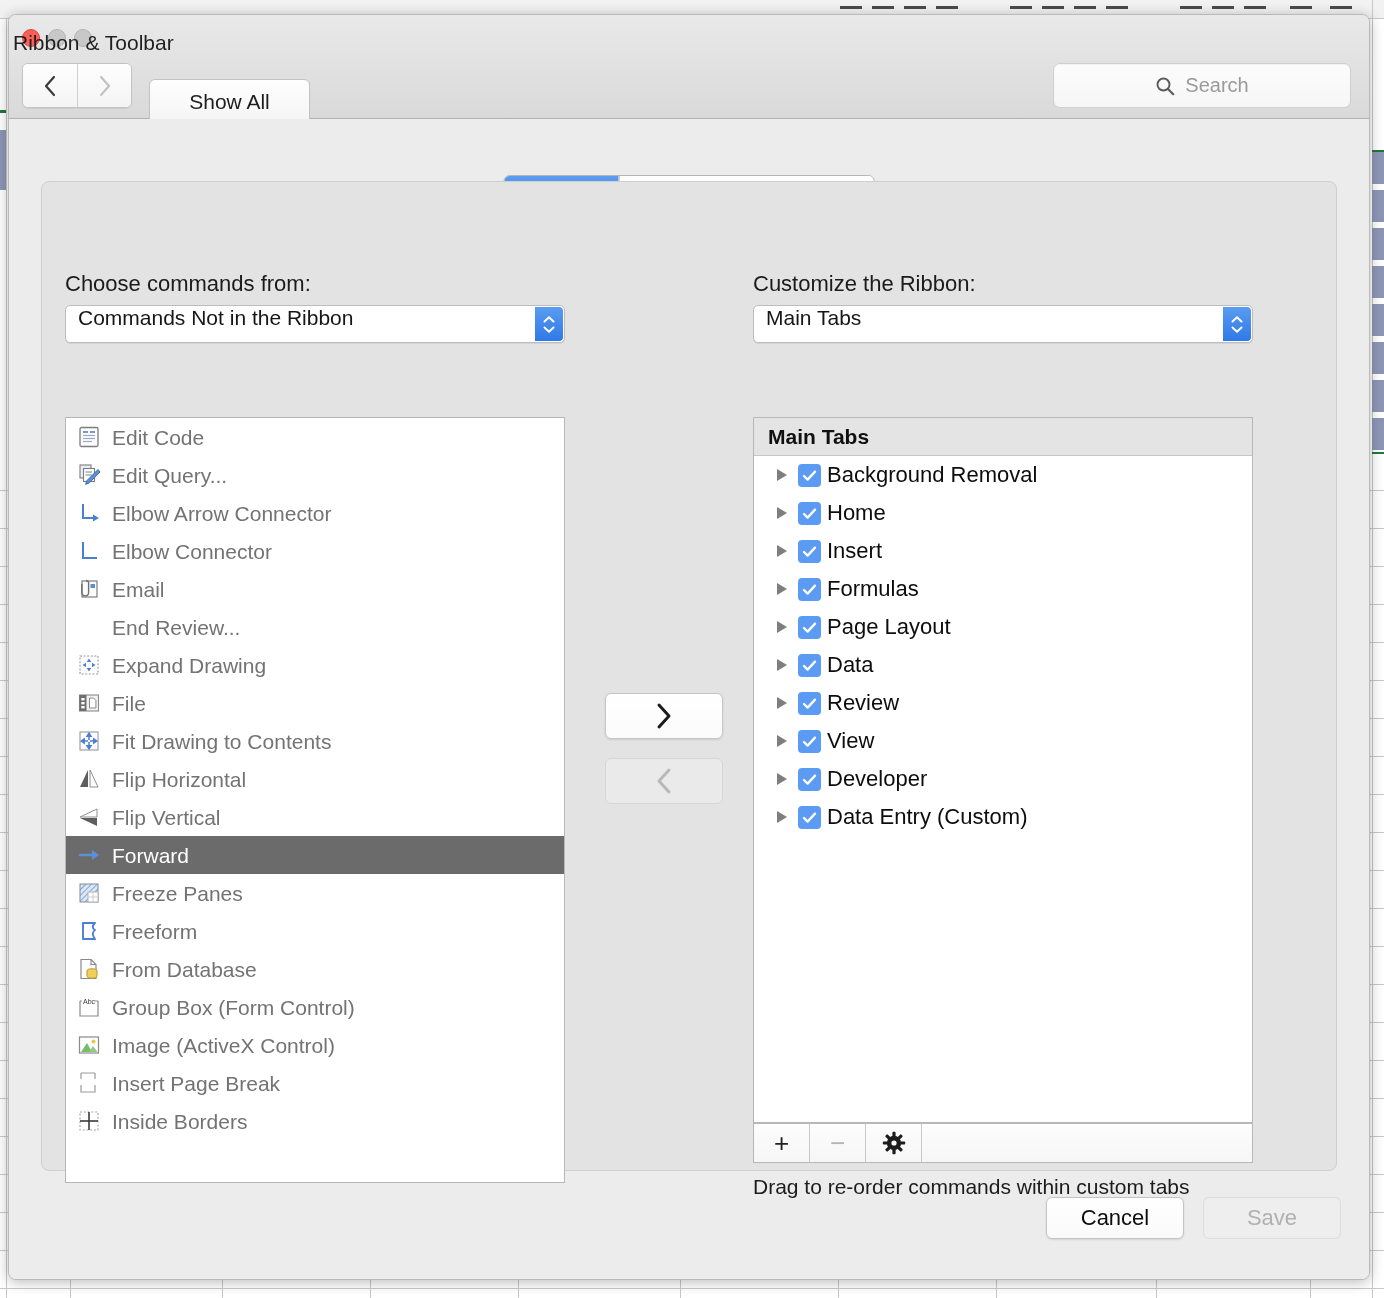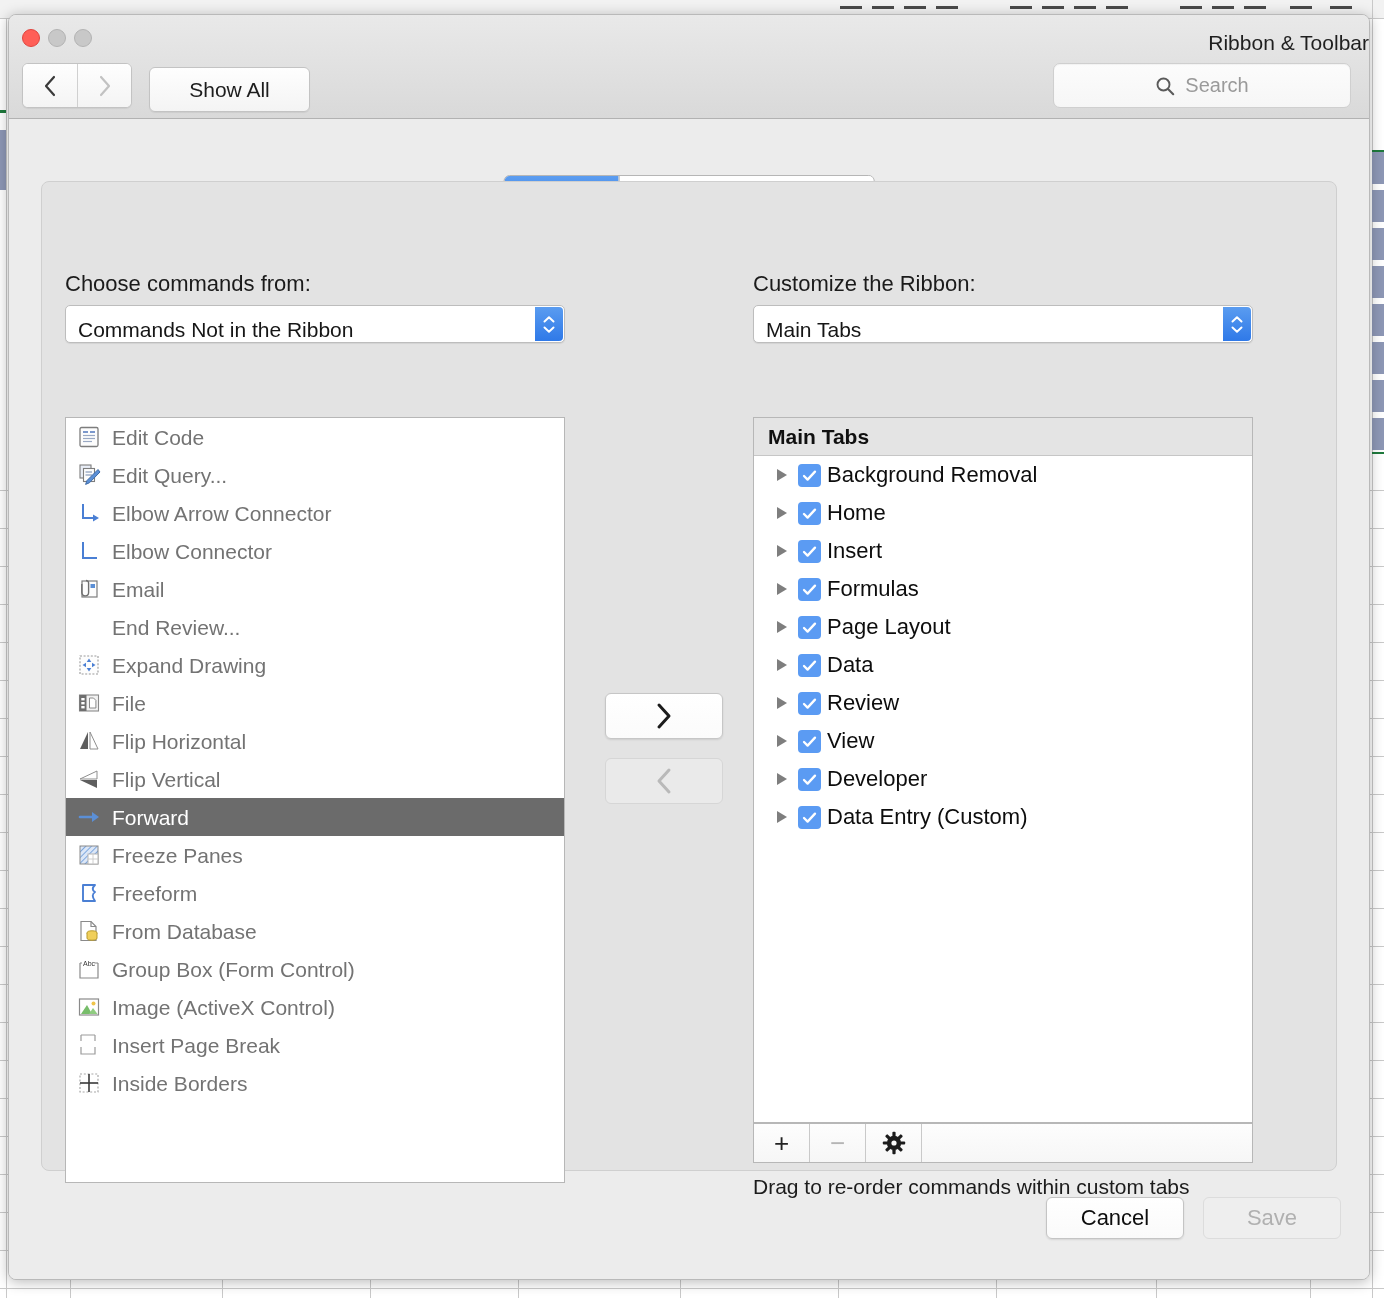--- a/index.html
+++ b/index.html
@@ -61,22 +61,22 @@
   #traffic-lights {
     position: absolute; left: 13px; top: 14px;
     display: flex; gap: 8px;
   }
   .light { width: 18px; height: 18px; border-radius: 50%; }
   .light.close { background: #ff5f57; border: 1px solid #e0443e; }
   .light.min   { background: #c8c8c8; border: 1px solid #b3b3b3; }
   .light.max   { background: #c8c8c8; border: 1px solid #b3b3b3; }
 
   #window-title {
-    position: absolute; left: 18px; right: 0; top: 16px;
-    text-align: right;
+    position: absolute; left: 4px; right: 0; top: 16px;
+    text-align: left;
     font-size: 21px; color: #1f1f1f;
   }
 
   #nav-group {
     position: absolute; left: 13px; top: 48px;
     display: flex;
     height: 45px;
     border: 1px solid #c3c3c3;
     border-radius: 6px;
     background: #fbfbfb;
@@ -85,21 +85,21 @@
   }
   .nav-btn {
     width: 54px; display: flex; align-items: center; justify-content: center;
     background: linear-gradient(to bottom, #fefefe, #f4f4f4);
     cursor: default;
   }
   .nav-btn + .nav-btn { border-left: 1px solid #d0d0d0; }
   .chev { width: 13px; height: 22px; }
 
   #show-all-btn {
-    position: absolute; left: 140px; top: 52px;
+    position: absolute; left: 140px; top: 64px;
     width: 161px; height: 45px;
     border: 1px solid #c3c3c3; border-radius: 6px;
     background: linear-gradient(to bottom, #fefefe, #f4f4f4);
     display: flex; align-items: center; justify-content: center;
     font-size: 21px; color: #1d1d1d;
     box-shadow: 0 1px 1px rgba(0,0,0,0.06);
     cursor: default;
   }
 
   #search-box {
@@ -160,21 +160,21 @@
     font-size: 22px; color: #1b1b1b;
   }
 
   
   .popup {
     position: absolute;
     height: 38px;
     background: #ffffff;
     border: 1px solid #bdbdbd;
     border-radius: 5px;
-    display: flex; align-items: flex-end;
+    display: flex; align-items: flex-start;
     box-shadow: 0 1px 1px rgba(0,0,0,0.07);
     cursor: default;
   }
   .popup .pv {
     padding-left: 12px;
     font-size: 21px; color: #161616;
     white-space: nowrap; overflow: hidden;
   }
   .popup .stepper {
     position: absolute; right: 1px; top: 1px; bottom: 1px;
@@ -525,20 +525,38 @@
             <rect x="2.5" y="4" width="7" height="16" fill="#6e6e6e"></rect>
             <rect x="4.3" y="7" width="3.3" height="2.4" fill="#fff"></rect>
             <rect x="4.3" y="11" width="3.3" height="2.4" fill="#fff"></rect>
             <rect x="4.3" y="15" width="3.3" height="2.4" fill="#fff"></rect>
             <path d="M12.5,7 h4 l2.4,2.4 v7.6 h-6.4 z" fill="#ffffff" stroke="#8a8a8a" stroke-width="1"></path>
           </svg>
         </span>
         <span class="lbl">File</span>
       </div>
 
+      <div class="li">
+        <span class="ico">
+          <svg viewBox="0 0 24 24" width="24" height="24">
+            <rect x="3" y="3" width="18" height="18" fill="#fdfdfd" stroke="#9a9a9a" stroke-width="1.1"></rect>
+            <g stroke="#4a7fd4" stroke-width="1.5" fill="#4a7fd4">
+              <line x1="12" y1="11" x2="12" y2="6"></line>
+                <polygon points="12,4.2 14,7.2 10,7.2"></polygon>
+              <line x1="12" y1="13" x2="12" y2="18"></line>
+                <polygon points="12,19.8 10,16.8 14,16.8"></polygon>
+              <line x1="11" y1="12" x2="6" y2="12"></line>
+                <polygon points="4.2,12 7.2,10 7.2,14"></polygon>
+              <line x1="13" y1="12" x2="18" y2="12"></line>
+                <polygon points="19.8,12 16.8,14 16.8,10"></polygon>
+            </g>
+          </svg>
+        </span>
+        <span class="lbl">Fit Drawing to Contents</span>
+      </div>
 
       <div class="li">
         <span class="ico">
           <svg viewBox="0 0 24 24" width="24" height="24">
             <polygon points="11,3 11,20 3,20" fill="#5e5e5e"></polygon>
             <polygon points="13,3 13,20 21,20" fill="#ffffff" stroke="#8f8f8f" stroke-width="1"></polygon>
           </svg>
         </span>
         <span class="lbl">Flip Horizontal</span>
       </div>

